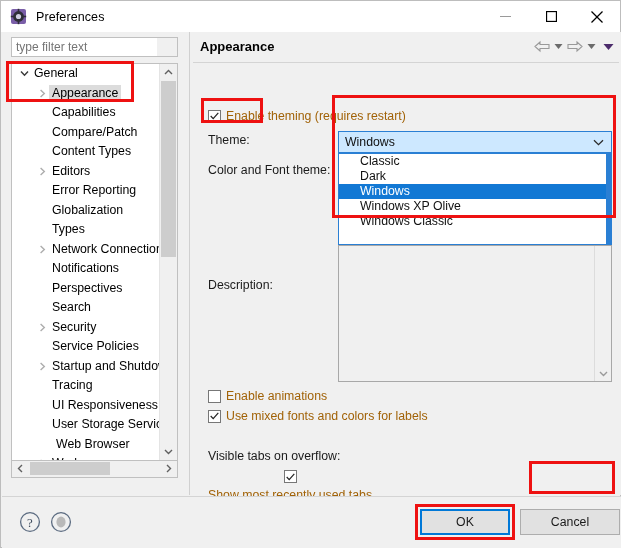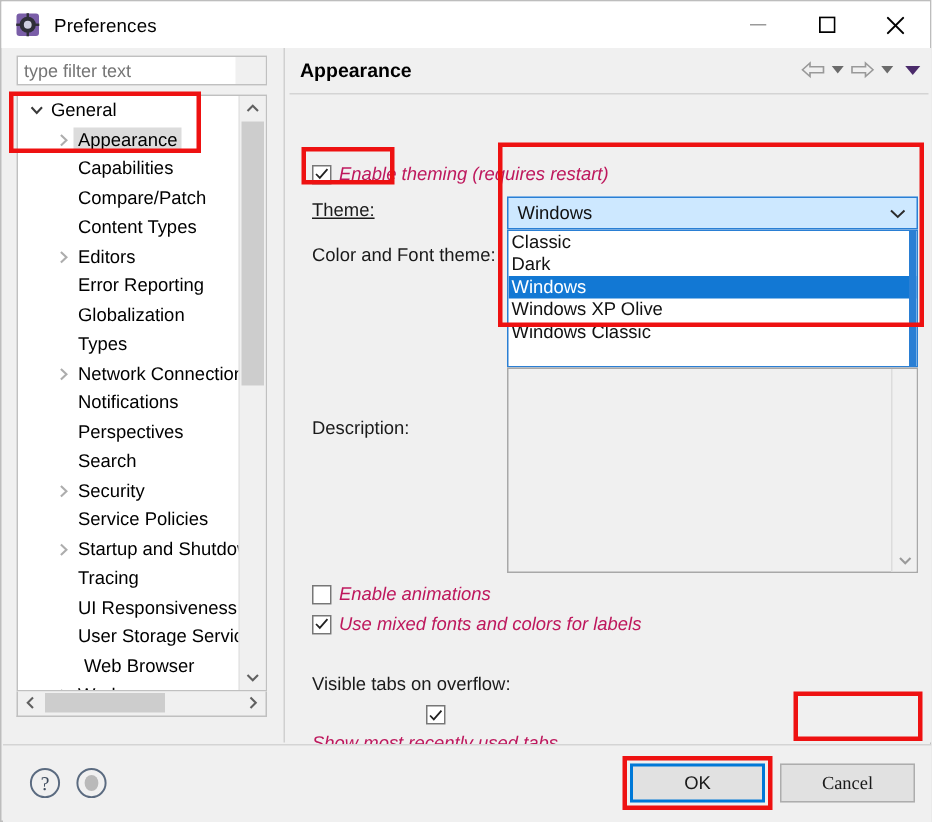--- a/index.html
+++ b/index.html
@@ -163,24 +163,24 @@
     width: 426px; height: 1px; background: #d4d4d4;
   }
 
   .cb {
     width: 13px; height: 13px; box-sizing: border-box;
     border: 1px solid #777; background: #fff;
     display: inline-flex; align-items: center; justify-content: center;
     vertical-align: middle;
   }
   .row-check { display: flex; align-items: center; gap: 5px; }
-  .row-check .lbl { font-size: 12.3px; color: #be185d; font-style: italic; }
+  .row-check .lbl { font-size: 12.3px; color: #a16207; }
 
   #chk-theming { position: absolute; left: 206px; top: 77px; }
-  #lbl-theme   { position: absolute; left: 206px; top: 101px; font-size: 12.3px; text-decoration: underline; }
+  #lbl-theme   { position: absolute; left: 206px; top: 101px; font-size: 12.3px; }
   #lbl-cf      { position: absolute; left: 206px; top: 131px; font-size: 12.3px; }
   #lbl-desc    { position: absolute; left: 206px; top: 246px; font-size: 12.3px; }
 
   
   #combo {
     position: absolute; left: 336px; top: 99px;
     width: 274px; height: 22px;
     background: #cde8ff;
     border: 1px solid #2a7fd4;
     box-sizing: border-box;
@@ -192,21 +192,21 @@
   #combo-list {
     position: absolute; left: 336px; top: 121px;
     width: 274px; height: 92px;
     background: #ffffff;
     border: 1px solid #2a7fd4;
     box-sizing: border-box;
     overflow: hidden;
   }
   .opt {
     height: 15px; line-height: 15px;
-    padding-left: 2px;
+    padding-left: 21px;
     font-size: 12.3px; color: #111;
     white-space: nowrap;
   }
   .opt.sel { background: #1278d4; color: #ffffff; }
   #combo-list-sb {
     position: absolute; right: 0; top: 0;
     width: 5px; height: 90px; background: #2a7fd4;
   }
 
   
@@ -258,27 +258,26 @@
     position: absolute; left: 419px; top: 508px;
     width: 90px; height: 26px;
     background: #e1e1e1;
     border: 2px solid #0078d7;
     box-sizing: border-box;
     display: flex; align-items: center; justify-content: center;
     font-size: 12.3px;
   }
   #btn-cancel {
     position: absolute; left: 519px; top: 508px;
-    width: 90px; height: 26px;
+    width: 100px; height: 26px;
     background: #e1e1e1;
     border: 1px solid #adadad;
     box-sizing: border-box;
     display: flex; align-items: center; justify-content: center;
     font-size: 12.3px;
-    font-family: Liberation Serif, serif;
   }
 
   
   .redbox {
     position: absolute;
     border: 3px solid #ee1111;
     box-sizing: border-box;
     pointer-events: none;
   }
   #rb-tree  { left: 5px;   top: 60px;  width: 128px; height: 41px; }

